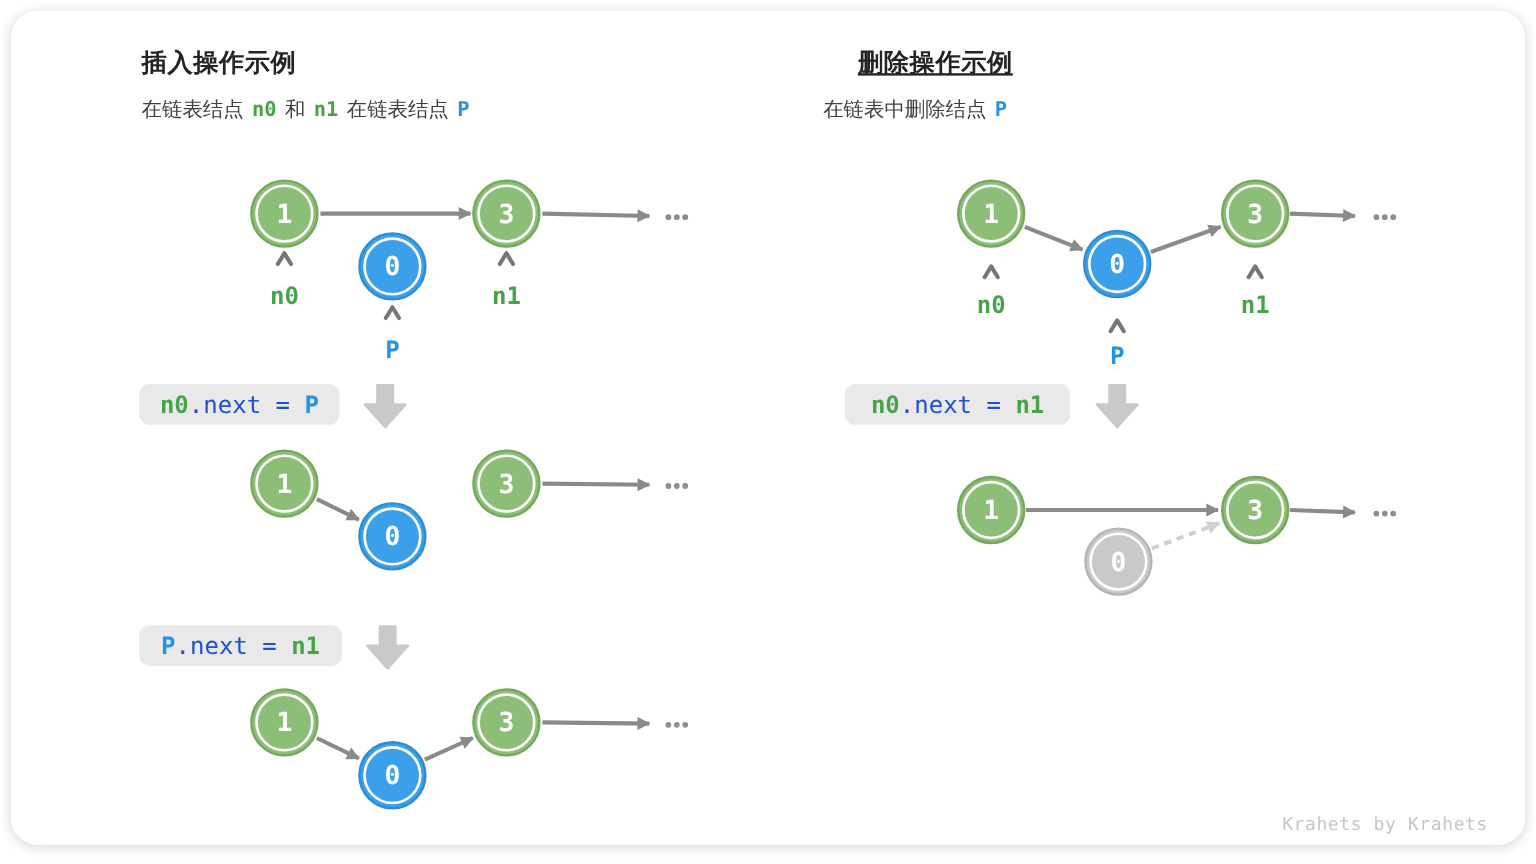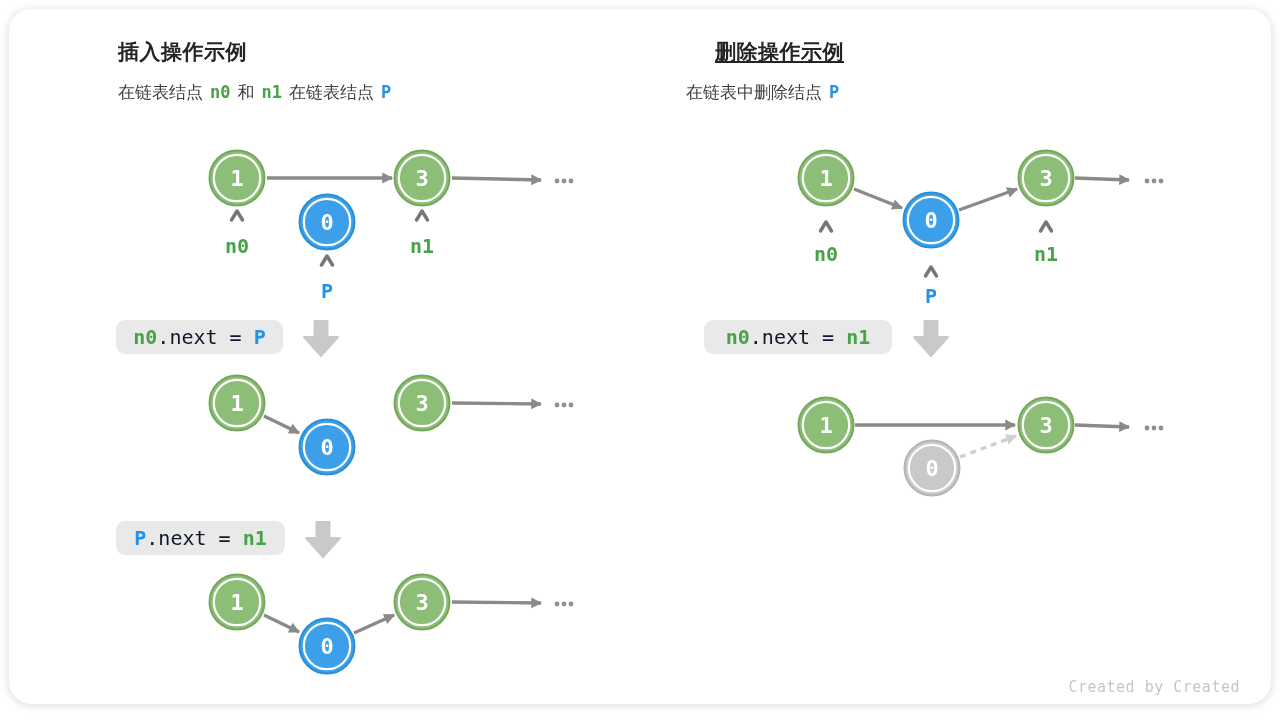--- a/index.html
+++ b/index.html
@@ -55,21 +55,21 @@
     background: #e9e9e9;
     border-radius: 9px;
     display: flex;
     align-items: center;
     justify-content: center;
     font-family: "DejaVu Sans Mono", monospace;
     font-size: 20px;
     white-space: pre;
   }
   .codebox .tok { font-family: "DejaVu Sans Mono", monospace; font-size: 20px; margin: 0; }
-  .codebox .tok-plain { color: #0f172a; font-weight: 400; }
+  .codebox .tok-plain { color: #1d4ed8; font-weight: 400; }
   .codebox .tok-green { color: #47a348; font-weight: 700; }
   .codebox .tok-blue  { color: #2492e6; font-weight: 700; }
   #codebox-0 { left: 116px; top: 320px; width: 167px; }
   #codebox-1 { left: 116px; top: 521px; width: 169px; }
   #codebox-2 { left: 704px; top: 320px; width: 188px; }
   #credit {
     position: absolute;
     right: 40px; bottom: 24px;
     font-family: "DejaVu Sans Mono", monospace;
     font-size: 15px;
@@ -224,13 +224,13 @@
 <div class="sec-title" id="title-left">插入操作示例</div>
 <div class="sec-title" id="title-right">删除操作示例</div>
 
 <div class="sec-subtitle" id="subtitle-left"><span class="tok tok-plain">在链表结点</span><span class="tok tok-green">n0</span><span class="tok tok-plain">和</span><span class="tok tok-green">n1</span><span class="tok tok-plain">在链表结点</span><span class="tok tok-blue">P</span></div>
 <div class="sec-subtitle" id="subtitle-right"><span class="tok tok-plain">在链表中删除结点</span><span class="tok tok-blue">P</span></div>
 
 <div class="codebox" id="codebox-0"><span class="tok tok-green">n0</span><span class="tok tok-plain">.next = </span><span class="tok tok-blue">P</span></div>
 <div class="codebox" id="codebox-1"><span class="tok tok-blue">P</span><span class="tok tok-plain">.next = </span><span class="tok tok-green">n1</span></div>
 <div class="codebox" id="codebox-2"><span class="tok tok-green">n0</span><span class="tok tok-plain">.next = </span><span class="tok tok-green">n1</span></div>
 
-<div id="credit">Created by Created</div>
+<div id="credit">Krahets by Krahets</div>
 
 </body></html>

